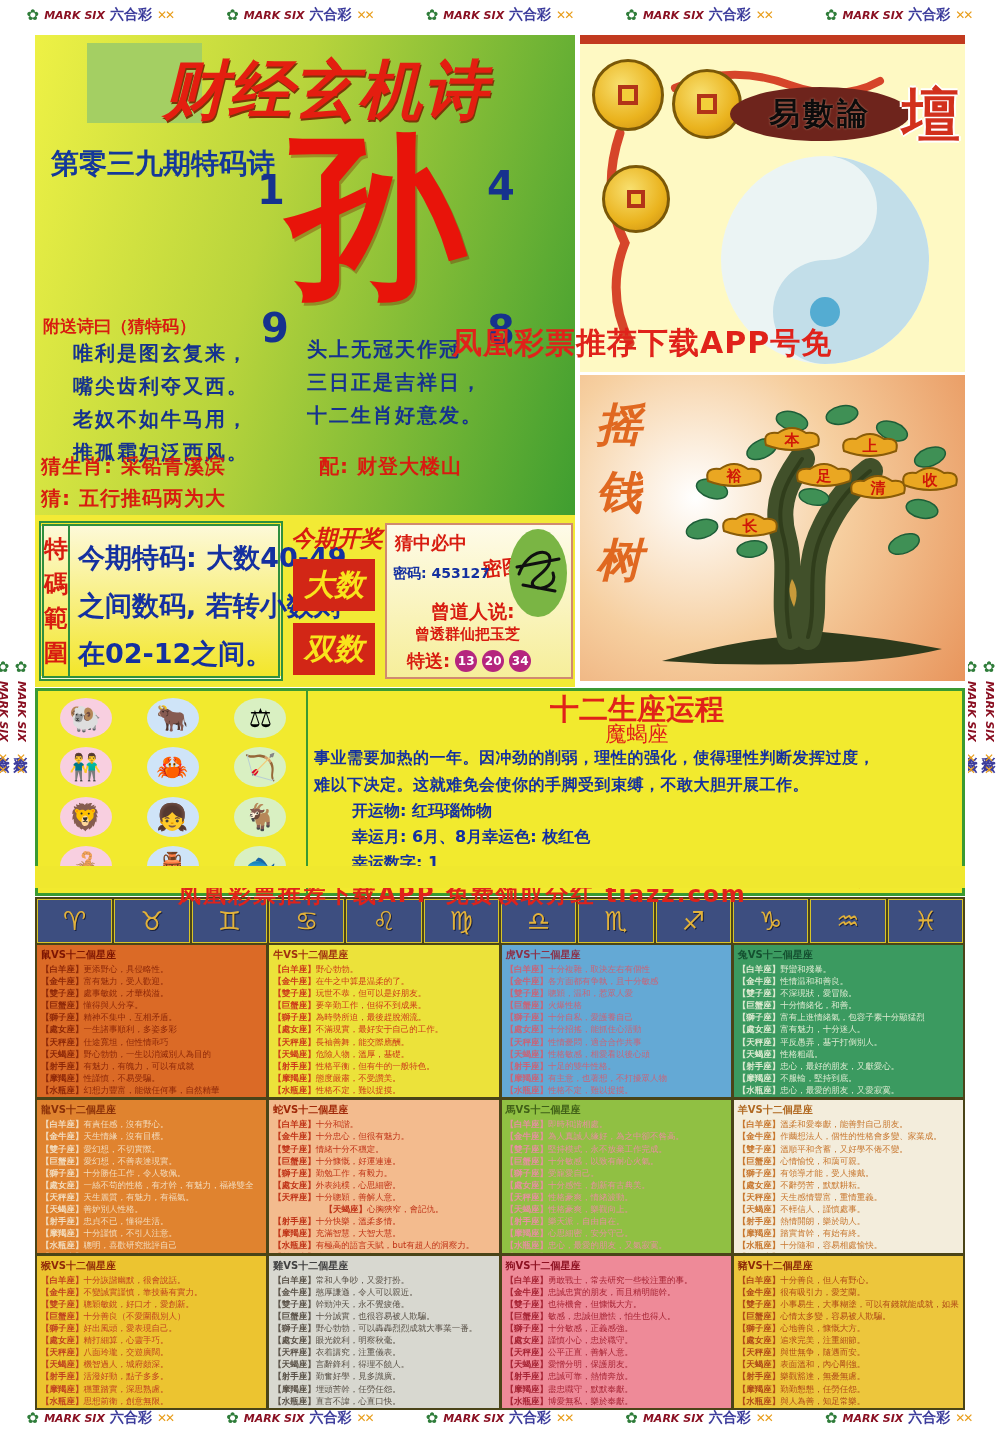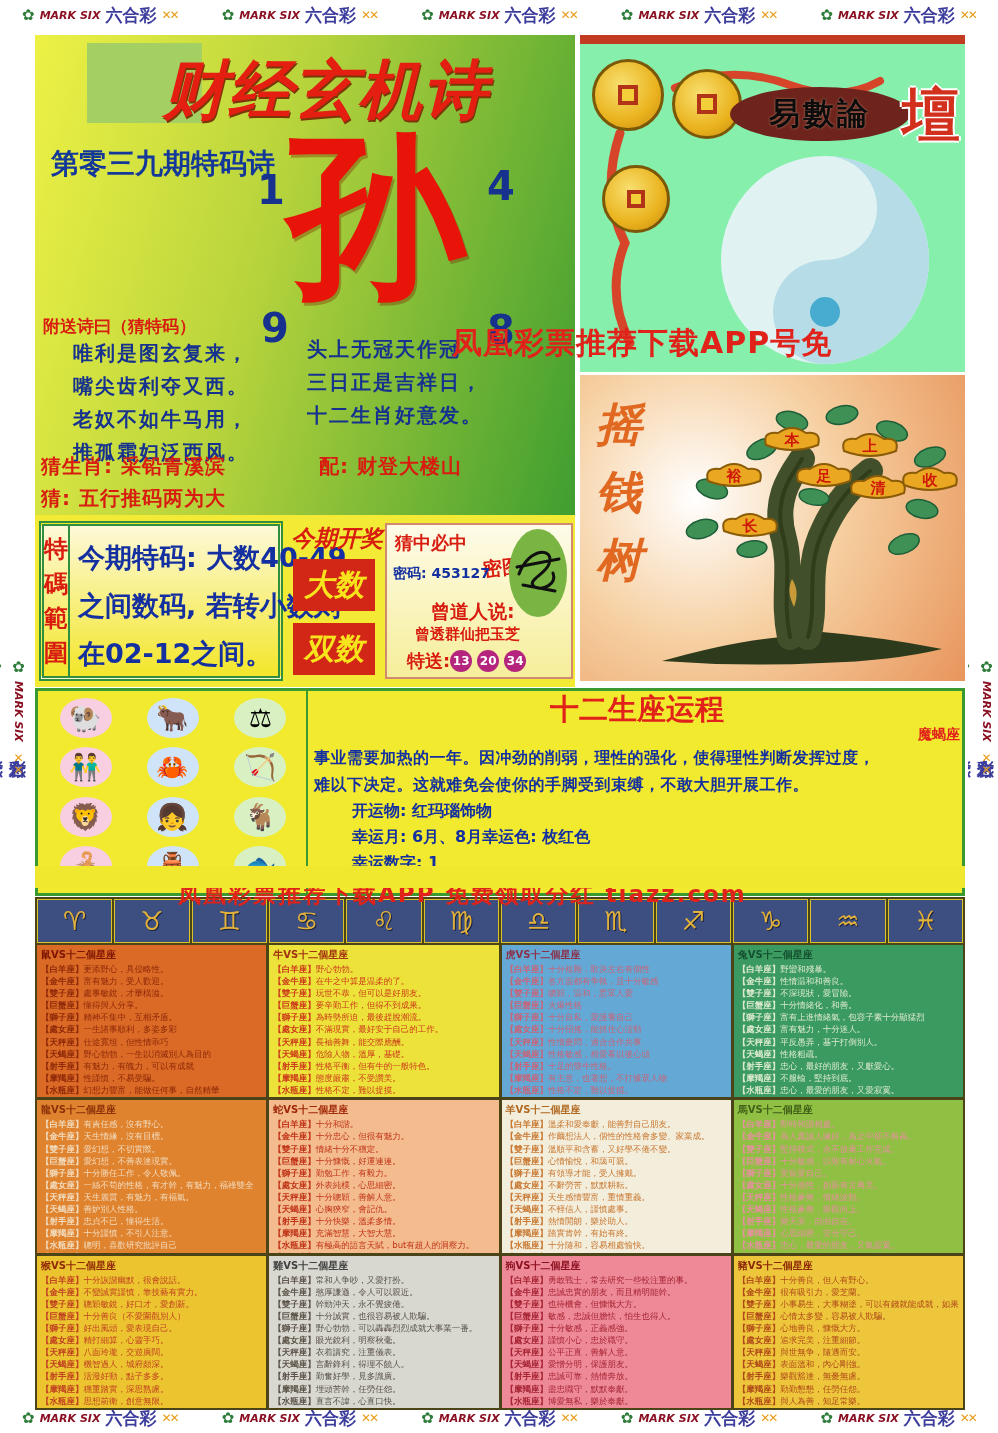--- a/index.html
+++ b/index.html
@@ -7,38 +7,38 @@
   #page{position:relative;width:998px;height:1433px;background:#fff;margin:0 auto;overflow:hidden;}
   
   .bstrip{position:absolute;display:flex;align-items:center;justify-content:space-around;overflow:hidden;background:#fff;}
   .bstrip.h{left:0;width:998px;height:30px;flex-direction:row;}
   .bstrip.top{top:0;} .bstrip.bot{top:1403px;}
   .bstrip.v{top:30px;width:30px;height:1373px;flex-direction:column;writing-mode:vertical-rl;}
   .bstrip.lft{left:0;} .bstrip.rgt{left:968px;}
   .bu{white-space:nowrap;display:inline-flex;align-items:center;gap:5px;}
   .bu-f{color:#2f7d3a;font-size:15px;}
   .bu-b{color:#8a1022;font-weight:bold;font-style:italic;font-size:11px;letter-spacing:0;}
-  .bu-c{color:#3c3c9c;font-weight:bold;font-size:17px;}
+  .bu-c{color:#3c3c9c;font-weight:bold;font-size:14px;}
   .bu-x{color:#e89c18;font-weight:bold;font-size:12px;letter-spacing:-2px;}
   #content{position:absolute;left:30px;top:30px;width:938px;height:1373px;background:#fff;}
   
   #poem{position:absolute;left:5px;top:5px;width:540px;height:480px;
     background:linear-gradient(105deg,#eef145 0%,#b8d43c 42%,#3f9e30 100%);overflow:hidden;}
   #poem .mask{position:absolute;left:52px;top:8px;width:115px;height:80px;background:#a4cf63;}
   #poem .title{position:absolute;left:128px;top:12px;font-size:64px;font-weight:900;font-style:italic;
     color:#e41e10;letter-spacing:1px;text-shadow:1px 2px 0 #7a3808;}
   #poem .issue{position:absolute;left:16px;top:110px;font-size:28px;font-weight:bold;color:#14389a;}
   .cnum{position:absolute;font-size:40px;font-weight:bold;color:#16328e;}
   #poem .big{position:absolute;left:252px;top:92px;font-size:178px;font-weight:900;color:#e8140a;line-height:1;
     text-shadow:2px 3px 0 rgba(120,30,0,.35);}
   #poem .sub{position:absolute;left:8px;top:280px;font-size:17px;font-weight:bold;color:#d81c10;}
   .pcol{position:absolute;font-size:20px;font-weight:bold;color:#16328e;line-height:33px;letter-spacing:2px;}
   #poem .hint{position:absolute;font-size:20px;font-weight:bold;color:#d81c10;letter-spacing:1px;}
   
-  #forum{position:absolute;left:550px;top:5px;width:385px;height:337px;background:#86efac;overflow:hidden;}
+  #forum{position:absolute;left:550px;top:5px;width:385px;height:337px;background:#fef9c3;overflow:hidden;}
   #forum .bar{position:absolute;left:0;top:0;width:100%;height:9px;background:#c23a1f;}
   #forum .yy{position:absolute;left:95px;top:115px;opacity:.9;}
   .coin{position:absolute;border-radius:50%;background:radial-gradient(circle at 40% 35%,#f8e070,#eab31e 60%,#c88a10);
     border:3px solid #7a5808;display:flex;align-items:center;justify-content:center;}
   .coin .hole{width:30%;height:30%;background:#f3cf3a;border:4px solid #b23418;}
   #forum .oval{position:absolute;left:150px;top:52px;width:180px;height:54px;background:#6e241c;border-radius:50%;
     display:flex;align-items:center;justify-content:center;}
   #forum .oval span{font-size:31px;font-weight:900;color:#0c0c0c;letter-spacing:3px;text-shadow:0 0 2px #c89078;}
   #forum .tan{position:absolute;left:322px;top:42px;font-size:58px;font-weight:900;color:#d2301c;
     text-shadow:-2px 0 0 #fff,2px 0 0 #fff,0 -2px 0 #fff,0 2px 0 #fff;}
@@ -62,40 +62,40 @@
   .drawbox{position:absolute;left:258px;width:82px;height:52px;background:#d22616;display:flex;align-items:center;
     justify-content:center;font-size:30px;font-weight:900;font-style:italic;color:#f8e41c;}
   #secret{position:absolute;left:350px;top:8px;width:188px;height:156px;border:2px solid #d08a70;
     background:linear-gradient(#fefbe8,#f6ee9a);overflow:hidden;}
   #secret .win{position:absolute;left:8px;top:6px;font-size:18px;font-weight:bold;color:#d81c10;}
   #secret .mitu{position:absolute;left:96px;top:30px;font-size:19px;font-weight:bold;color:#d81c10;transform:rotate(-6deg);}
   #secret .code{position:absolute;left:6px;top:40px;font-size:14px;font-weight:bold;color:#1430a0;}
   #secret .egg{position:absolute;right:4px;top:4px;width:58px;height:88px;background:#7ab544;border-radius:50%;}
   #secret .zeng1{position:absolute;left:44px;top:74px;font-size:19px;font-weight:bold;color:#d81c10;}
   #secret .zeng2{position:absolute;left:28px;top:100px;font-size:15px;font-weight:bold;color:#d81c10;}
-  #secret .gift{position:absolute;left:20px;top:124px;font-size:18px;font-weight:bold;color:#d81c10;display:flex;align-items:center;}
+  #secret .gift{position:absolute;left:20px;top:124px;font-size:18px;font-weight:bold;color:#d81c10;display:flex;align-items:center;gap:5px;}
   .gnum{width:22px;height:22px;border-radius:50%;background:#b5257e;color:#fff;font-size:12px;font-weight:bold;
     display:inline-flex;align-items:center;justify-content:center;}
   
   #tree{position:absolute;left:550px;top:345px;width:385px;height:306px;overflow:hidden;
     background:radial-gradient(circle at 30% 40%,#ffffff 0%,#f6cfa0 45%,#e8955c 100%);}
   #tree .vtitle{position:absolute;left:16px;top:26px;display:flex;flex-direction:column;gap:22px;}
   #tree .vtitle .ch{font-size:46px;font-weight:900;color:#e06820;font-style:italic;line-height:1;}
   
   #horo{position:absolute;left:5px;top:658px;width:930px;height:208px;background:#f2ea2e;border:3px solid #3a9a32;overflow:hidden;}
   #horo .icons{position:absolute;left:4px;top:2px;width:262px;height:198px;display:grid;
     grid-template-columns:repeat(3,1fr);grid-template-rows:repeat(4,1fr);}
   #horo .icons .zc{display:flex;align-items:center;justify-content:center;font-size:26px;}
   #horo .icons .zc span{width:52px;height:40px;border-radius:50%;display:flex;align-items:center;justify-content:center;}
   #horo .icons .zc:nth-child(3n+1) span{background:#f8cfe0;}
   #horo .icons .zc:nth-child(3n+2) span{background:#cfe4f8;}
   #horo .icons .zc:nth-child(3n) span{background:#d9f0c2;}
   #horo .tx{position:absolute;left:268px;top:0;width:660px;height:100%;border-left:2px solid #3a9a32;padding:2px 6px;}
   #horo .t1{text-align:center;font-size:29px;font-weight:900;color:#e0221a;line-height:32px;}
-  #horo .t2{text-align:right;font-size:14px;font-weight:bold;color:#e0221a;line-height:19px;}
+  #horo .t2{text-align:center;font-size:21px;font-weight:normal;color:#e0221a;line-height:19px;}
   #horo .bd{font-size:16px;font-weight:bold;color:#1430a0;line-height:27px;letter-spacing:.5px;}
   #horo .it{font-size:16px;font-weight:bold;color:#1430a0;line-height:26px;padding-left:38px;}
   #horo .prov{position:absolute;right:10px;bottom:2px;font-size:18px;font-weight:bold;color:#e0221a;}
   
   #mtable{position:absolute;left:5px;top:867px;width:930px;height:513px;background:#4a4418;padding:2px;z-index:30;}
   #zstrip{display:grid;grid-template-columns:repeat(12,1fr);gap:2px;height:44px;margin-bottom:2px;}
   #zstrip .zi{background:#3d4e80;border:1px solid #d8c428;display:flex;align-items:center;justify-content:center;
     color:#e2b23a;font-size:26px;font-weight:bold;text-shadow:1px 1px 0 #1a2240;}
   #mblocks{display:grid;grid-template-columns:repeat(4,1fr);grid-template-rows:repeat(3,1fr);gap:3px;height:463px;}
   .mblock{padding:3px 4px;overflow:hidden;}
@@ -505,56 +505,56 @@
           </div>
           <div class="mblock" style="background: rgb(243, 187, 142);">
             <div class="mhead" style="color: rgb(160, 40, 8);">蛇VS十二個星座</div>
             <div class="mrow" style="color: rgb(192, 52, 24);"><span class="ms">【白羊座】</span><span class="mt">十分和諧。</span></div>
             <div class="mrow" style="color: rgb(192, 52, 24);"><span class="ms">【金牛座】</span><span class="mt">十分忠心，但很有魅力。</span></div>
             <div class="mrow" style="color: rgb(192, 52, 24);"><span class="ms">【雙子座】</span><span class="mt">情緒十分不穩定。</span></div>
             <div class="mrow" style="color: rgb(192, 52, 24);"><span class="ms">【巨蟹座】</span><span class="mt">十分慷慨，好運連連。</span></div>
             <div class="mrow" style="color: rgb(192, 52, 24);"><span class="ms">【獅子座】</span><span class="mt">勤勉工作，有毅力。</span></div>
             <div class="mrow" style="color: rgb(192, 52, 24);"><span class="ms">【處女座】</span><span class="mt">外表純樸，心思細密。</span></div>
             <div class="mrow" style="color: rgb(192, 52, 24);"><span class="ms">【天秤座】</span><span class="mt">十分聰穎，善解人意。</span></div>
-            <div class="mrow" style="color: rgb(192, 52, 24);"><span class="ms">【天蝎座】</span><span class="mt">心胸狹窄，會記仇。</span></div>
+            <div class="mrow" style="color: rgb(192, 52, 24); text-align: center;"><span class="ms">【天蝎座】</span><span class="mt">心胸狹窄，會記仇。</span></div>
             <div class="mrow" style="color: rgb(192, 52, 24);"><span class="ms">【射手座】</span><span class="mt">十分快樂，溫柔多情。</span></div>
             <div class="mrow" style="color: rgb(192, 52, 24);"><span class="ms">【摩羯座】</span><span class="mt">充滿智慧，大智大慧。</span></div>
             <div class="mrow" style="color: rgb(192, 52, 24);"><span class="ms">【水瓶座】</span><span class="mt">有極高的語言天賦，but有超人的洞察力。</span></div>
             <div class="mrow" style="color: rgb(192, 52, 24);"><span class="ms">【雙魚座】</span><span class="mt">這一切都藏在心裏。</span></div>
+          </div>
+          <div class="mblock" style="background: rgb(144, 192, 67);">
+            <div class="mhead" style="color: rgb(64, 96, 24);">馬VS十二個星座</div>
+            <div class="mrow" style="color: rgb(230, 144, 160);"><span class="ms">【白羊座】</span><span class="mt">即時和諧相處。</span></div>
+            <div class="mrow" style="color: rgb(230, 144, 160);"><span class="ms">【金牛座】</span><span class="mt">為人真誠人緣好，為之中卻不咎高。</span></div>
+            <div class="mrow" style="color: rgb(230, 144, 160);"><span class="ms">【雙子座】</span><span class="mt">堅持模式，永不放棄工作完成。</span></div>
+            <div class="mrow" style="color: rgb(230, 144, 160);"><span class="ms">【巨蟹座】</span><span class="mt">十分敏感，以致有耐心火氣。</span></div>
+            <div class="mrow" style="color: rgb(230, 144, 160);"><span class="ms">【獅子座】</span><span class="mt">受寵愛自己。</span></div>
+            <div class="mrow" style="color: rgb(230, 144, 160);"><span class="ms">【處女座】</span><span class="mt">十分感性，創新有古典美。</span></div>
+            <div class="mrow" style="color: rgb(230, 144, 160);"><span class="ms">【天秤座】</span><span class="mt">性格豪爽，情緒波動。</span></div>
+            <div class="mrow" style="color: rgb(230, 144, 160);"><span class="ms">【天蝎座】</span><span class="mt">性格豪爽，樂觀向上。</span></div>
+            <div class="mrow" style="color: rgb(230, 144, 160);"><span class="ms">【射手座】</span><span class="mt">樂天派，自由自在。</span></div>
+            <div class="mrow" style="color: rgb(230, 144, 160);"><span class="ms">【摩羯座】</span><span class="mt">心思細密，安分守己。</span></div>
+            <div class="mrow" style="color: rgb(230, 144, 160);"><span class="ms">【水瓶座】</span><span class="mt">忠心，最愛的朋友，又氣寂寞。</span></div>
+            <div class="mrow" style="color: rgb(230, 144, 160);"><span class="ms">【雙魚座】</span><span class="mt">愛交朋友，重情重義。</span></div>
           </div>
           <div class="mblock" style="background: rgb(243, 237, 220);">
             <div class="mhead" style="color: rgb(176, 104, 32);">羊VS十二個星座</div>
             <div class="mrow" style="color: rgb(200, 120, 48);"><span class="ms">【白羊座】</span><span class="mt">溫柔和愛奉獻，能善對自己朋友。</span></div>
             <div class="mrow" style="color: rgb(200, 120, 48);"><span class="ms">【金牛座】</span><span class="mt">作繭想法人，個性的性格會多變、家業成。</span></div>
             <div class="mrow" style="color: rgb(200, 120, 48);"><span class="ms">【雙子座】</span><span class="mt">溫順平和含蓄，又好學不倦不變。</span></div>
             <div class="mrow" style="color: rgb(200, 120, 48);"><span class="ms">【巨蟹座】</span><span class="mt">心情愉悅，和藹可親。</span></div>
             <div class="mrow" style="color: rgb(200, 120, 48);"><span class="ms">【獅子座】</span><span class="mt">有領導才能，受人擁戴。</span></div>
             <div class="mrow" style="color: rgb(200, 120, 48);"><span class="ms">【處女座】</span><span class="mt">不辭勞苦，默默耕耘。</span></div>
             <div class="mrow" style="color: rgb(200, 120, 48);"><span class="ms">【天秤座】</span><span class="mt">天生感情豐富，重情重義。</span></div>
             <div class="mrow" style="color: rgb(200, 120, 48);"><span class="ms">【天蝎座】</span><span class="mt">不輕信人，謹慎處事。</span></div>
             <div class="mrow" style="color: rgb(200, 120, 48);"><span class="ms">【射手座】</span><span class="mt">熱情開朗，樂於助人。</span></div>
             <div class="mrow" style="color: rgb(200, 120, 48);"><span class="ms">【摩羯座】</span><span class="mt">踏實肯幹，有始有終。</span></div>
             <div class="mrow" style="color: rgb(200, 120, 48);"><span class="ms">【水瓶座】</span><span class="mt">十分隨和，容易相處愉快。</span></div>
             <div class="mrow" style="color: rgb(200, 120, 48);"><span class="ms">【雙魚座】</span><span class="mt">多愁善感，富同情心。</span></div>
           </div>
-          <div class="mblock" style="background: rgb(144, 192, 67);">
-            <div class="mhead" style="color: rgb(64, 96, 24);">馬VS十二個星座</div>
-            <div class="mrow" style="color: rgb(230, 144, 160);"><span class="ms">【白羊座】</span><span class="mt">即時和諧相處。</span></div>
-            <div class="mrow" style="color: rgb(230, 144, 160);"><span class="ms">【金牛座】</span><span class="mt">為人真誠人緣好，為之中卻不咎高。</span></div>
-            <div class="mrow" style="color: rgb(230, 144, 160);"><span class="ms">【雙子座】</span><span class="mt">堅持模式，永不放棄工作完成。</span></div>
-            <div class="mrow" style="color: rgb(230, 144, 160);"><span class="ms">【巨蟹座】</span><span class="mt">十分敏感，以致有耐心火氣。</span></div>
-            <div class="mrow" style="color: rgb(230, 144, 160);"><span class="ms">【獅子座】</span><span class="mt">受寵愛自己。</span></div>
-            <div class="mrow" style="color: rgb(230, 144, 160);"><span class="ms">【處女座】</span><span class="mt">十分感性，創新有古典美。</span></div>
-            <div class="mrow" style="color: rgb(230, 144, 160);"><span class="ms">【天秤座】</span><span class="mt">性格豪爽，情緒波動。</span></div>
-            <div class="mrow" style="color: rgb(230, 144, 160);"><span class="ms">【天蝎座】</span><span class="mt">性格豪爽，樂觀向上。</span></div>
-            <div class="mrow" style="color: rgb(230, 144, 160);"><span class="ms">【射手座】</span><span class="mt">樂天派，自由自在。</span></div>
-            <div class="mrow" style="color: rgb(230, 144, 160);"><span class="ms">【摩羯座】</span><span class="mt">心思細密，安分守己。</span></div>
-            <div class="mrow" style="color: rgb(230, 144, 160);"><span class="ms">【水瓶座】</span><span class="mt">忠心，最愛的朋友，又氣寂寞。</span></div>
-            <div class="mrow" style="color: rgb(230, 144, 160);"><span class="ms">【雙魚座】</span><span class="mt">愛交朋友，重情重義。</span></div>
-          </div>
           <div class="mblock" style="background: rgb(236, 196, 48);">
             <div class="mhead" style="color: rgb(144, 40, 8);">猴VS十二個星座</div>
             <div class="mrow" style="color: rgb(192, 66, 32);"><span class="ms">【白羊座】</span><span class="mt">十分詼諧幽默，很會說話。</span></div>
             <div class="mrow" style="color: rgb(192, 66, 32);"><span class="ms">【金牛座】</span><span class="mt">不變誠實謹慎，靠技藝有實力。</span></div>
             <div class="mrow" style="color: rgb(192, 66, 32);"><span class="ms">【雙子座】</span><span class="mt">聰穎敏銳，好口才，愛創新。</span></div>
             <div class="mrow" style="color: rgb(192, 66, 32);"><span class="ms">【巨蟹座】</span><span class="mt">十分善良（不愛圍觀別人）</span></div>
             <div class="mrow" style="color: rgb(192, 66, 32);"><span class="ms">【獅子座】</span><span class="mt">好出風頭，愛表現自己。</span></div>
             <div class="mrow" style="color: rgb(192, 66, 32);"><span class="ms">【處女座】</span><span class="mt">精打細算，心靈手巧。</span></div>
             <div class="mrow" style="color: rgb(192, 66, 32);"><span class="ms">【天秤座】</span><span class="mt">八面玲瓏，交遊廣闊。</span></div>
             <div class="mrow" style="color: rgb(192, 66, 32);"><span class="ms">【天蝎座】</span><span class="mt">機智過人，城府頗深。</span></div>

